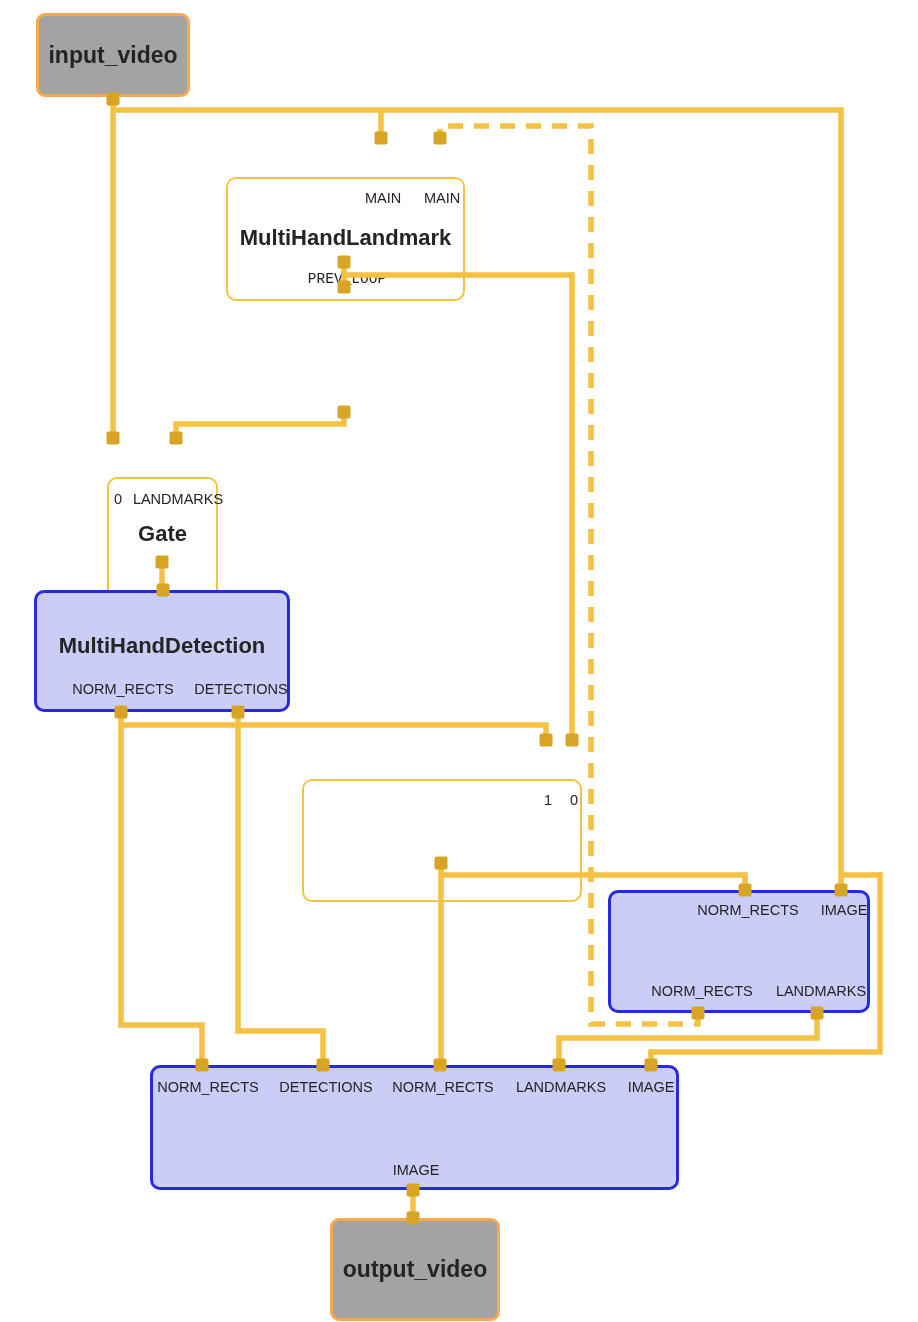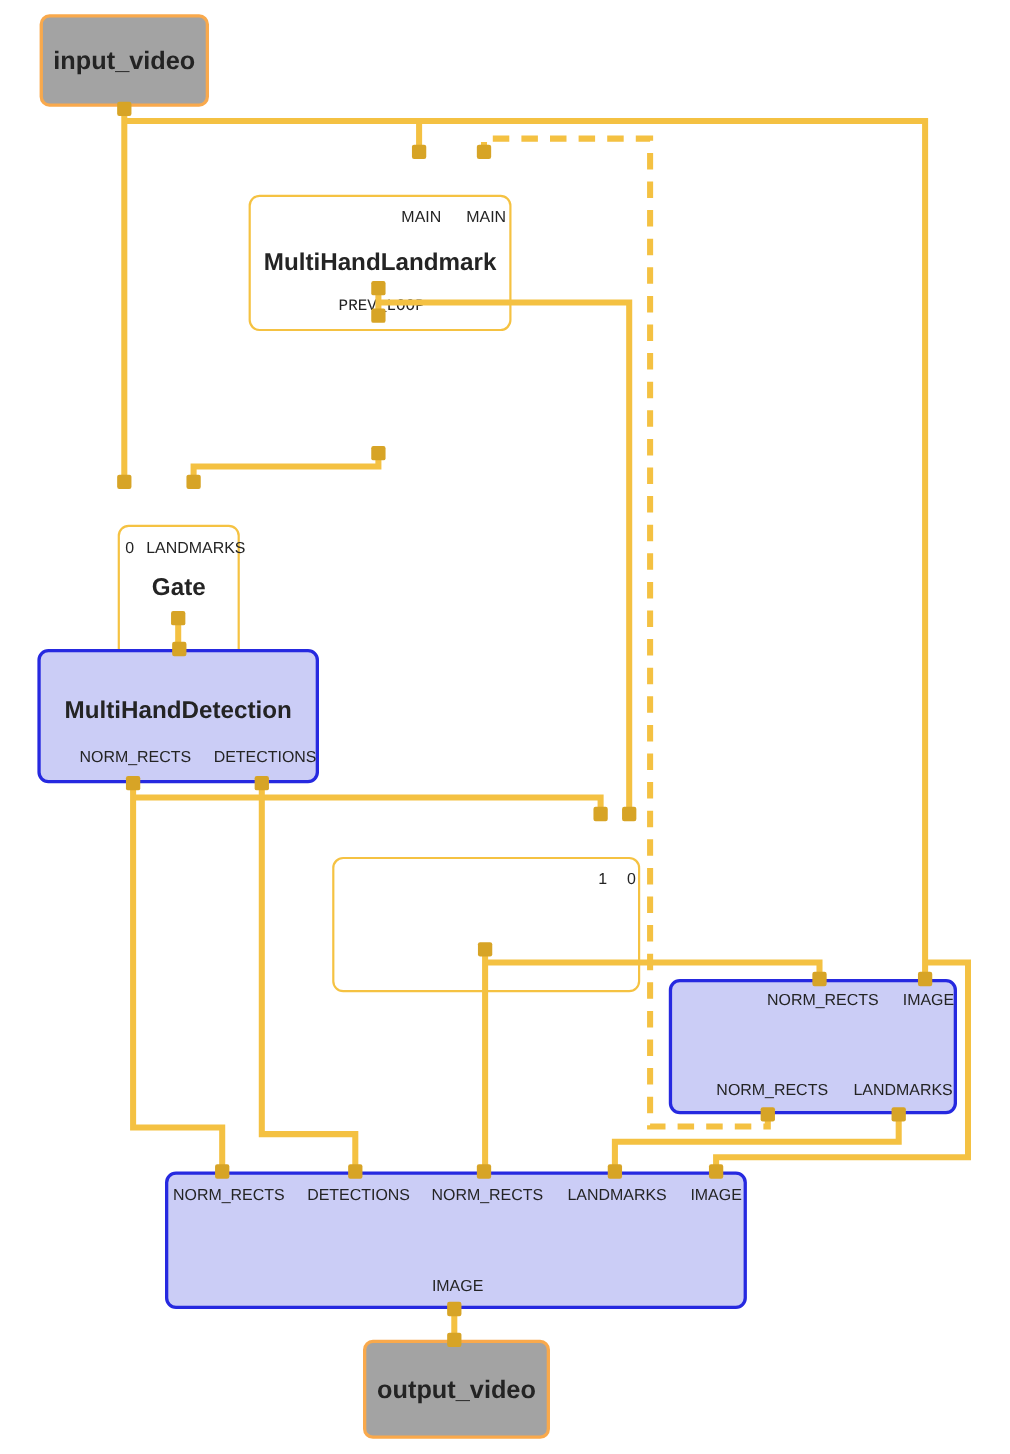--- a/index.html
+++ b/index.html
@@ -62,21 +62,21 @@
 
   <div class="node sub" style="left:150px;top:1065px;width:529px;height:125px;">
     <span class="plabel" style="left:55px;top:11px;">NORM_RECTS</span>
     <span class="plabel" style="left:173px;top:11px;">DETECTIONS</span>
     <span class="plabel" style="left:290px;top:11px;">NORM_RECTS</span>
     <span class="plabel" style="left:408px;top:11px;">LANDMARKS</span>
     <span class="plabel" style="left:498px;top:11px;">IMAGE</span>
     <span class="plabel" style="left:263px;top:94px;">IMAGE</span>
   </div>
 
-  <div class="node stream" style="left:330px;top:1218px;width:170px;height:90px;">
+  <div class="node stream" style="left:330px;top:1218px;width:170px;height:103px;">
     <span class="title">output_video</span>
   </div>
 
   <svg class="wires" width="918" height="1322" viewBox="0 0 918 1322">
     <path class="edge" d="M113 99 V438"></path>
     <path class="edge" d="M113 110 H841 V890"></path>
     <path class="edge" d="M381 110 V138"></path>
     <path class="edge" d="M841 875 H880 V1052 H651 V1065"></path>
     <path class="edge dashed" d="M698 1013 V1024 H591 V126 H440 V138"></path>
     <path class="edge" d="M344 262 V287"></path>

